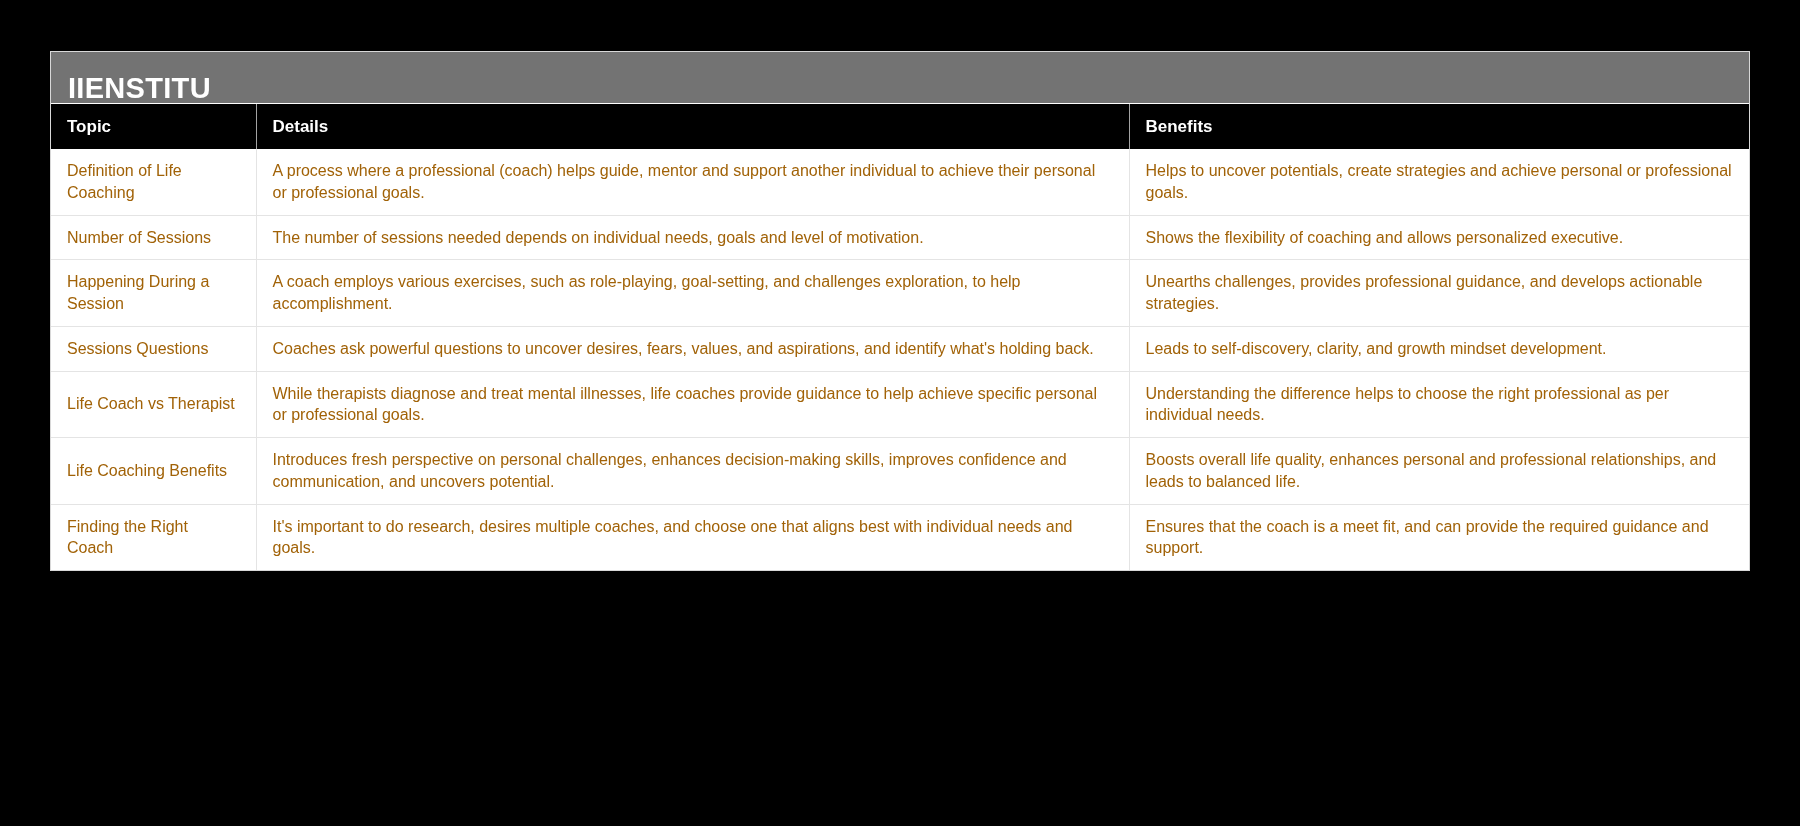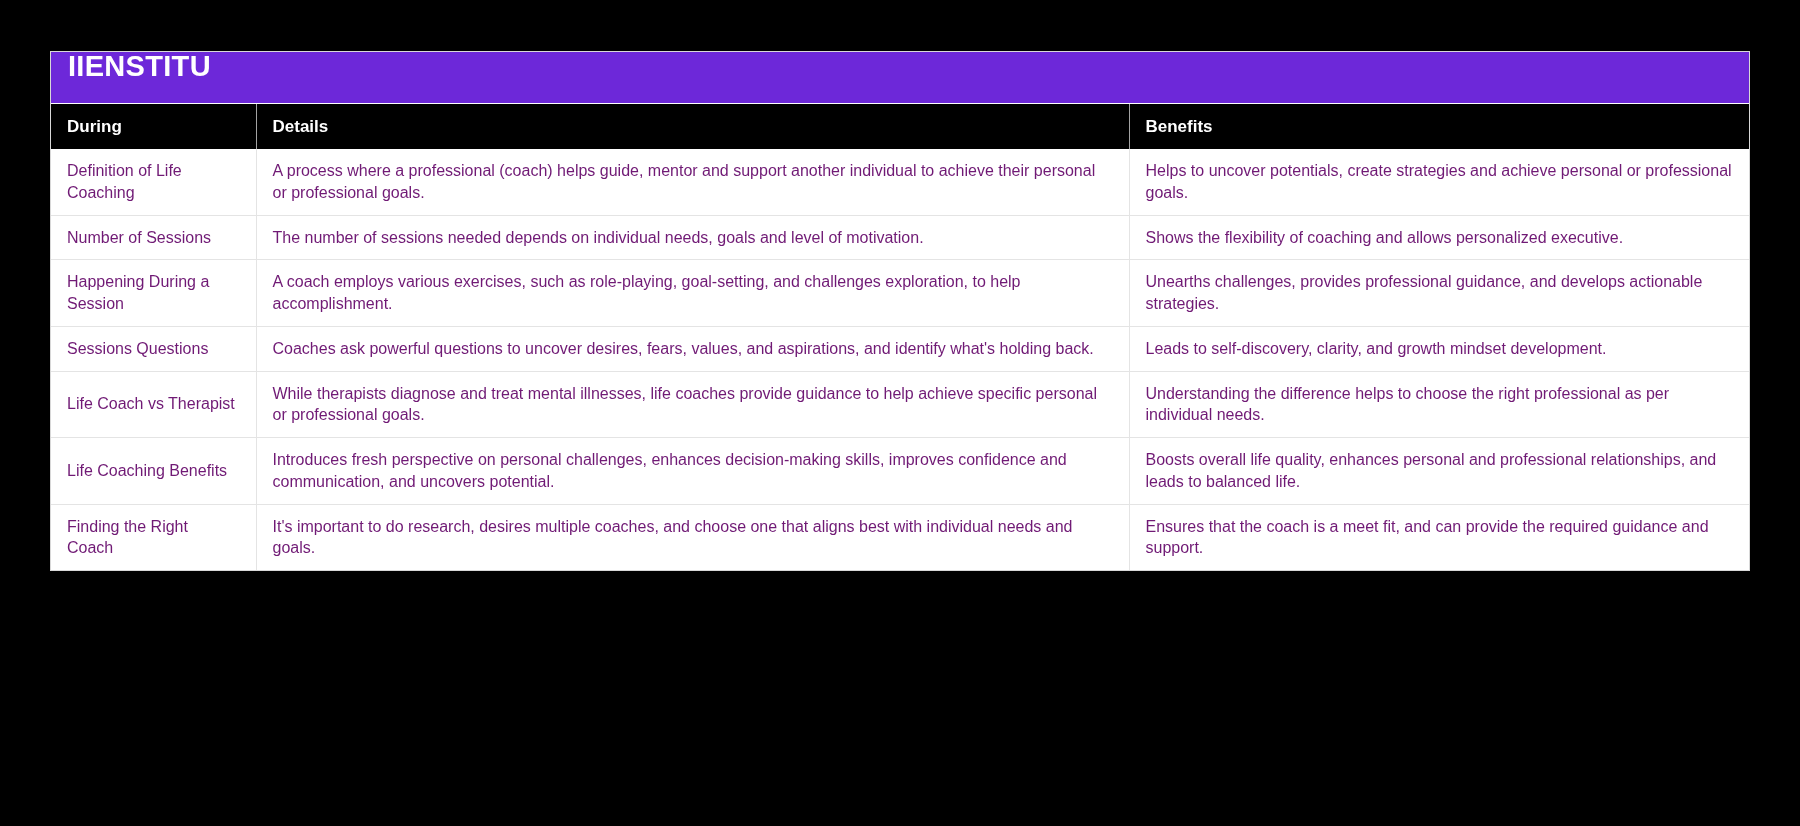--- a/index.html
+++ b/index.html
@@ -14,25 +14,25 @@
   }
   .card {
     position: absolute;
     left: 50px;
     top: 51px;
     width: 1700px;
     background: #ffffff;
     border: 1px solid #d8d8d8;
   }
   .title-bar {
-    background: #6d28d9;
+    background: #737373;
     color: #ffffff;
     height: 52px;
     display: flex;
-    align-items: flex-start;
+    align-items: flex-end;
     padding: 0 17px;
     border-bottom: 1px solid #ffffff;
   }
   .title-bar .brand {
     font-size: 29px;
     font-weight: 700;
     letter-spacing: 0.3px;
     line-height: 1;
   }
   table.data-table {
@@ -47,21 +47,21 @@
     font-weight: 700;
     text-align: left;
     height: 45px;
     padding: 8px 16px;
     vertical-align: middle;
     border-left: 1px solid #a3a3a3;
   }
   thead th:first-child { border-left: none; }
   tbody td {
     font-size: 16px;
-    color: #701a75;
+    color: #a16207;
     line-height: 1.36;
     padding: 11px 16px;
     vertical-align: middle;
     border-top: 1px solid #e4e4e4;
     border-left: 1px solid #e4e4e4;
     background: #ffffff;
     word-wrap: break-word;
   }
   tbody td:first-child { border-left: none; }
   tbody tr:first-child td { border-top: none; }
@@ -75,21 +75,21 @@
     <span class="brand">IIENSTITU</span>
   </div>
   <table class="data-table">
     <colgroup>
       <col style="width:205px">
       <col style="width:873px">
       <col style="width:620px">
     </colgroup>
     <thead>
       <tr>
-        <th>During</th>
+        <th>Topic</th>
         <th>Details</th>
         <th>Benefits</th>
       </tr>
     </thead>
     <tbody>
       <tr>
         <td class="topic-cell">Definition of Life Coaching</td>
         <td>A process where a professional (coach) helps guide, mentor and support another individual to achieve their personal or professional goals.</td>
         <td>Helps to uncover potentials, create strategies and achieve personal or professional goals.</td>
       </tr>

